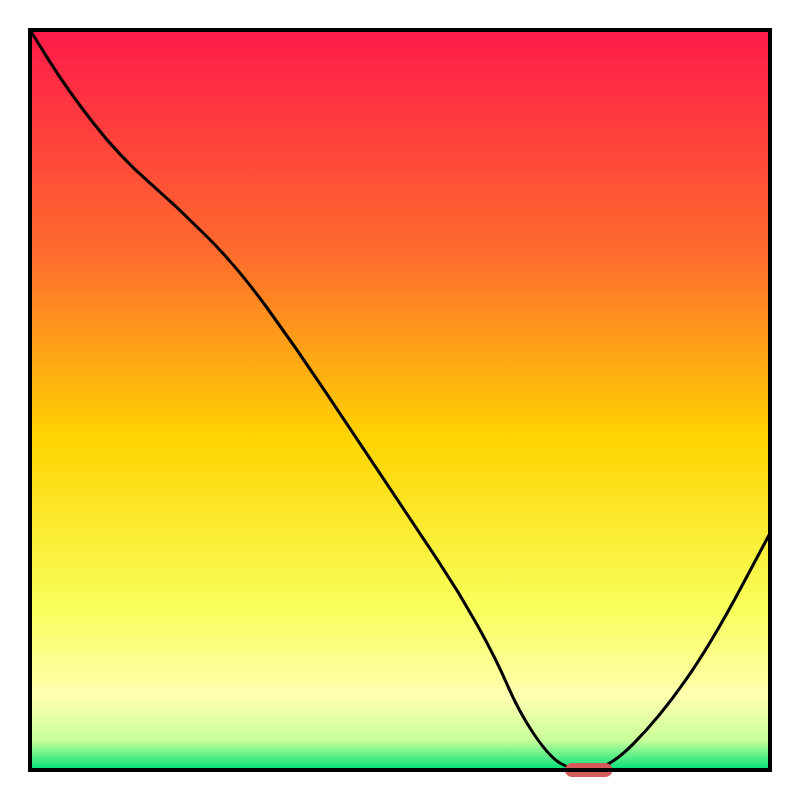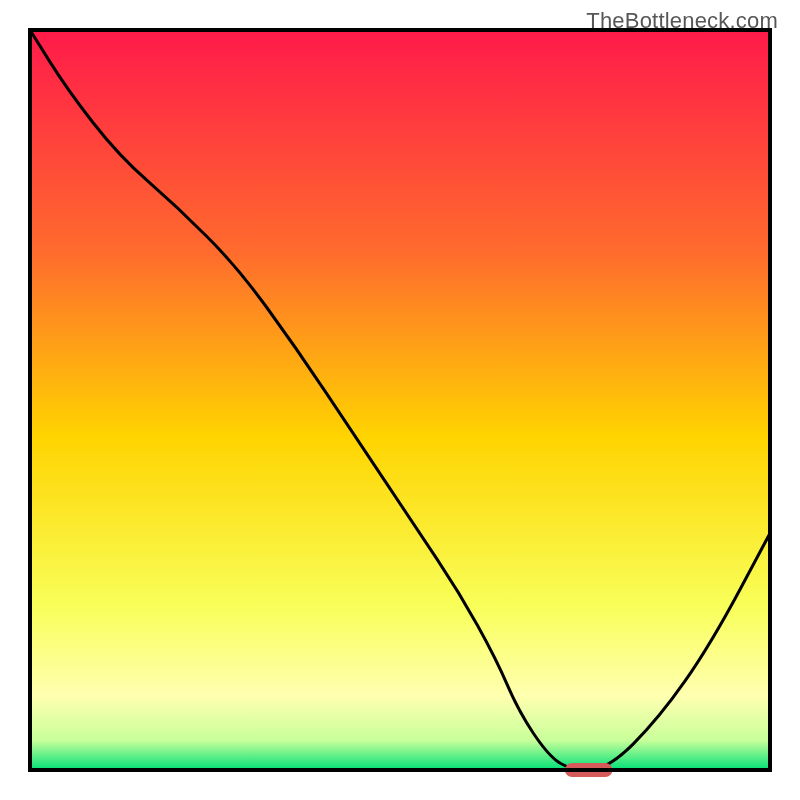--- a/index.html
+++ b/index.html
@@ -31,21 +31,20 @@
   svg.plot {
     position: absolute;
     top: 0;
     left: 0;
   }
 </style>
 </head>
 <body>
 <div class="container">
 
-<div class="attribution">TheBottleneck.com</div>
 
 <svg class="plot" width="800" height="800" viewBox="0 0 800 800">
   <defs>
     <linearGradient id="bg-grad" x1="0" y1="0" x2="0" y2="1">
       <stop id="g0" offset="0%" stop-color="#ff1a4a"></stop>
       <stop id="g1" offset="30%" stop-color="#ff6b2d"></stop>
       <stop id="g2" offset="55%" stop-color="#ffd400"></stop>
       <stop id="g3" offset="78%" stop-color="#f8ff5a"></stop>
       <stop id="g4" offset="90%" stop-color="#ffffb0"></stop>
       <stop id="g5" offset="96%" stop-color="#c8ff9a"></stop>

